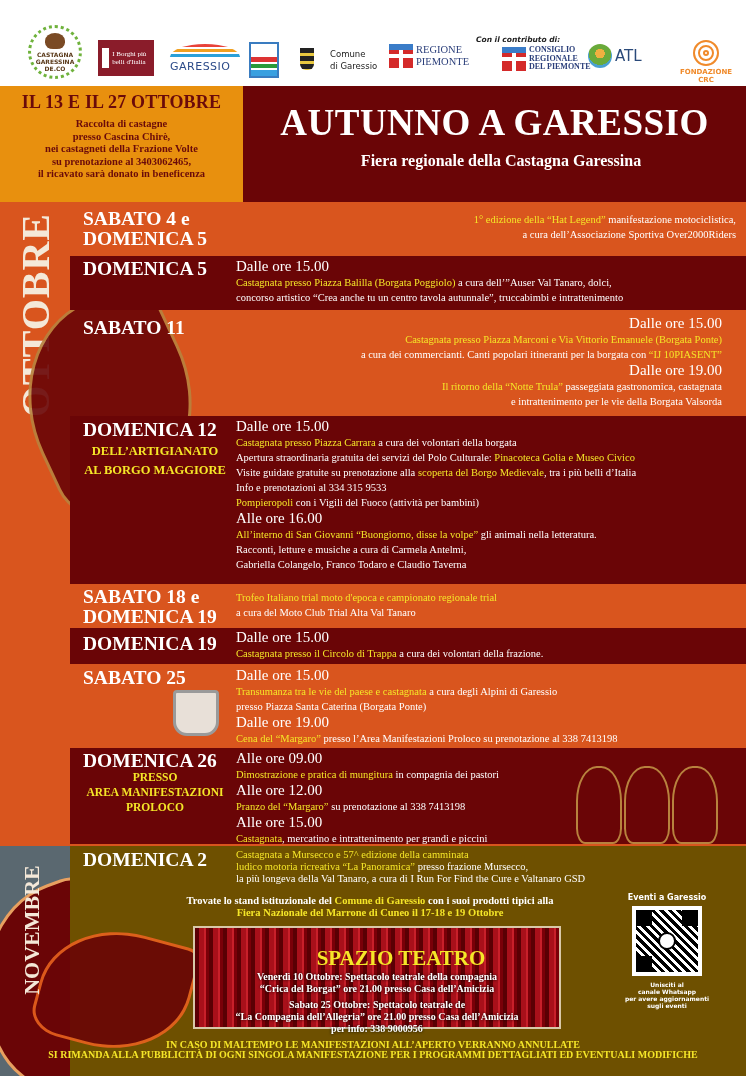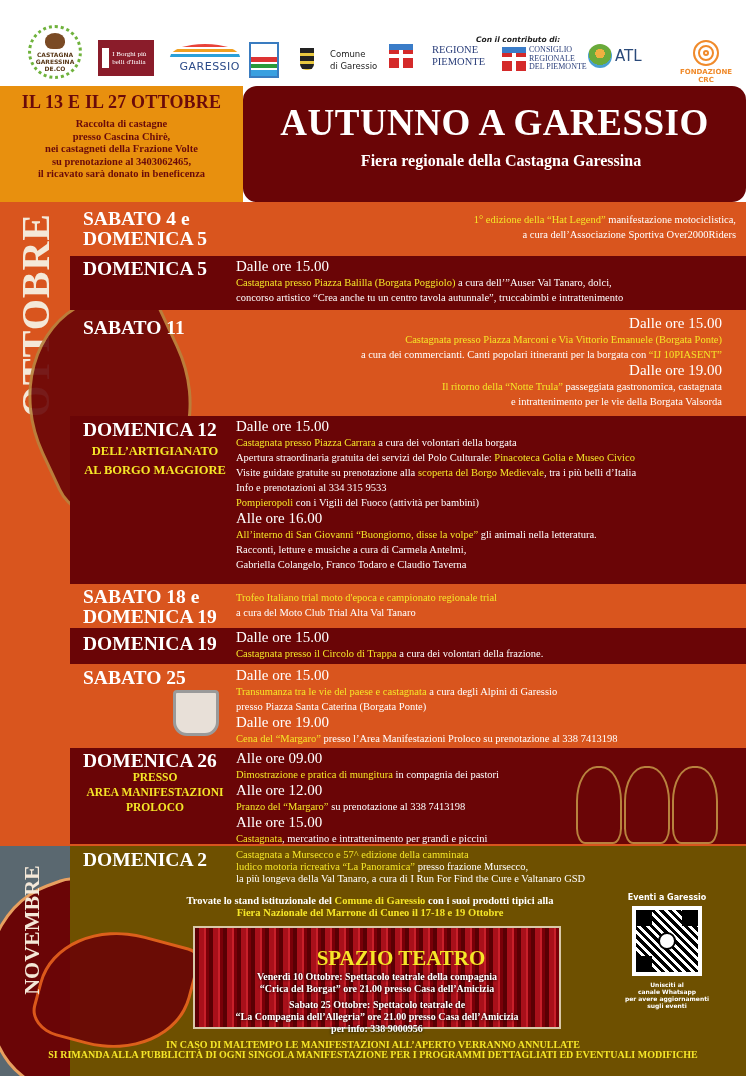--- a/index.html
+++ b/index.html
@@ -8,44 +8,44 @@
 
   .logos { position: absolute; left: 0; top: 0; width: 746px; height: 86px; background: #fff; }
   .logo { position: absolute; }
   .logo-castagna { left: 28px; top: 25px; width: 54px; height: 54px; border-radius: 50%; border: 3px dotted #6fb23c; display:flex; align-items:center; justify-content:center; flex-direction:column; }
   .logo-castagna .nut { width: 20px; height: 16px; border-radius: 50% 50% 40% 40%; background: #7a4a24; margin-bottom: 2px; }
   .logo-castagna .t { font-family: "DejaVu Sans", sans-serif; font-size: 6px; font-weight: bold; color: #5a3a1a; line-height: 7px; text-align:center; }
   .logo-borghi { left: 98px; top: 40px; width: 56px; height: 36px; background: #8a1c2a; color: #fff; font-size: 7px; display:flex; align-items:center; padding-left: 4px; gap: 3px; }
   .logo-borghi .tower { width: 12px; height: 20px; background: #fff; }
   .logo-garessio { left: 170px; top: 44px; width: 70px; height: 34px; }
   .logo-garessio .waves { height: 16px; background: linear-gradient(#e8423a 0 3px, transparent 3px 5px, #f0a020 5px 8px, transparent 8px 10px, #2aa0d8 10px 13px, transparent 13px); border-radius: 50% 50% 0 0 / 80% 80% 0 0; }
-  .logo-garessio .txt { font-family: "DejaVu Sans", sans-serif; font-size: 11px; color: #2b4a88; text-align: right; letter-spacing: 0.5px; }
+  .logo-garessio .txt { font-family: "DejaVu Sans", sans-serif; font-size: 11px; color: #2b4a88; text-align: left; letter-spacing: 0.5px; }
   .logo-g1000 { left: 249px; top: 42px; width: 30px; height: 36px; border: 2px solid #3a7cc0; background: linear-gradient(#fff 0 40%, #d33 40% 55%, #fff 55% 62%, #2a9a3a 62% 75%, #fff 75% 82%, #3aa0e0 82%); }
   .logo-stemma { left: 294px; top: 40px; width: 26px; height: 38px; }
   .logo-stemma .shield { width: 14px; height: 22px; margin: 8px auto 0; background: repeating-linear-gradient(#222 0 5px, #e8c840 5px 8px); border-radius: 0 0 6px 6px; }
   .logo-comune { left: 330px; top: 48px; font-family: "DejaVu Sans", sans-serif; font-size: 8.5px; color: #222; line-height: 12px; }
-  .logo-regione { left: 389px; top: 44px; display: flex; align-items: center; gap: 19px; font-family: Liberation Serif, serif; }
+  .logo-regione { left: 389px; top: 44px; display: flex; align-items: center; gap: 3px; font-family: Liberation Serif, serif; }
   .flag-pie { width: 24px; height: 24px; background: linear-gradient(90deg, #d42a2a 0 40%, #fff 40% 60%, #d42a2a 60%); position: relative; }
   .flag-pie::after { content:""; position:absolute; left:0; right:0; top:10px; height:4px; background:#fff; }
   .flag-pie::before { content:""; position:absolute; left:0; right:0; top:0; height:6px; background:#3a7cc8; z-index:1; }
   .logo-regione .lbl { font-size: 10.5px; color: #2a3e7a; line-height: 12px; }
   .logo-contrib-label { left: 476px; top: 35px; font-family: "DejaVu Sans", sans-serif; font-size: 7.5px; font-style: italic; font-weight: bold; color: #222; }
-  .logo-consiglio { left: 502px; top: 46px; display: flex; align-items: center; gap: 3px; }
+  .logo-consiglio { left: 502px; top: 46px; display: flex; align-items: center; gap: 3px; font-weight: bold; }
   .logo-consiglio .lbl { font-size: 8px; color: #2a3e7a; line-height: 8.5px; }
   .logo-atl { left: 588px; top: 44px; display: flex; align-items: center; gap: 3px; }
   .logo-atl .globe { width: 24px; height: 24px; border-radius: 50%; background: radial-gradient(circle at 50% 40%, #f0b040 0 25%, #6aaa3a 26% 60%, #4aa0d0 61%); }
   .logo-atl .lbl { font-family: "DejaVu Sans", sans-serif; font-size: 15px; color: #2a4a7a; }
   .logo-crc { left: 676px; top: 40px; width: 60px; text-align: center; }
   .logo-crc .rings { width: 26px; height: 26px; border: 2px solid #f08a2a; border-radius: 50%; margin: 0 auto; box-shadow: inset 0 0 0 3px #fff, inset 0 0 0 5px #f08a2a, inset 0 0 0 8px #fff, inset 0 0 0 10px #f08a2a; }
   .logo-crc .lbl { font-family: "DejaVu Sans", sans-serif; font-size: 7px; font-weight: bold; color: #f08a2a; margin-top: 2px; }
 
   .top-orange { position: absolute; left: 0; top: 86px; width: 243px; height: 116px; background: #e8900e; text-align: center; color: #6a0a0a; padding-top: 6px; }
   .top-orange .h { font-size: 18px; font-weight: bold; letter-spacing: 0.2px; }
   .top-orange .p { font-size: 10.5px; font-weight: bold; line-height: 12.5px; margin-top: 5px; }
-  .top-title { position: absolute; left: 243px; top: 86px; width: 503px; height: 116px; background: #6a0506; color: #fff; text-align: center; border-radius: 14px; }
+  .top-title { position: absolute; left: 243px; top: 86px; width: 503px; height: 116px; background: #6a0506; color: #fff; text-align: center; }
   .top-title .t1 { font-size: 37px; font-weight: bold; margin-top: 15px; letter-spacing: 0.5px; }
   .top-title .t2 { font-size: 16px; font-weight: bold; margin-top: 8px; margin-left: 13px; }
 
   .orange-bg { position: absolute; left: 0; top: 202px; width: 746px; height: 644px; background: #d9551e; }
   .month-ott { position: absolute; left: 10px; top: 210px; width: 50px; height: 210px; }
   .month-ott span { position: absolute; left: 50%; top: 50%; transform: translate(-50%,-50%) rotate(-90deg); font-size: 40px; font-weight: bold; color: #f4e8d8; white-space: nowrap; letter-spacing: 1px; }
 
   .leaf { position: absolute; background: #6a0506; border: 3px solid #b8823e; border-radius: 60% 10% 60% 20%; opacity: 0.9; }
 
   .row { position: absolute; left: 70px; width: 676px; }

